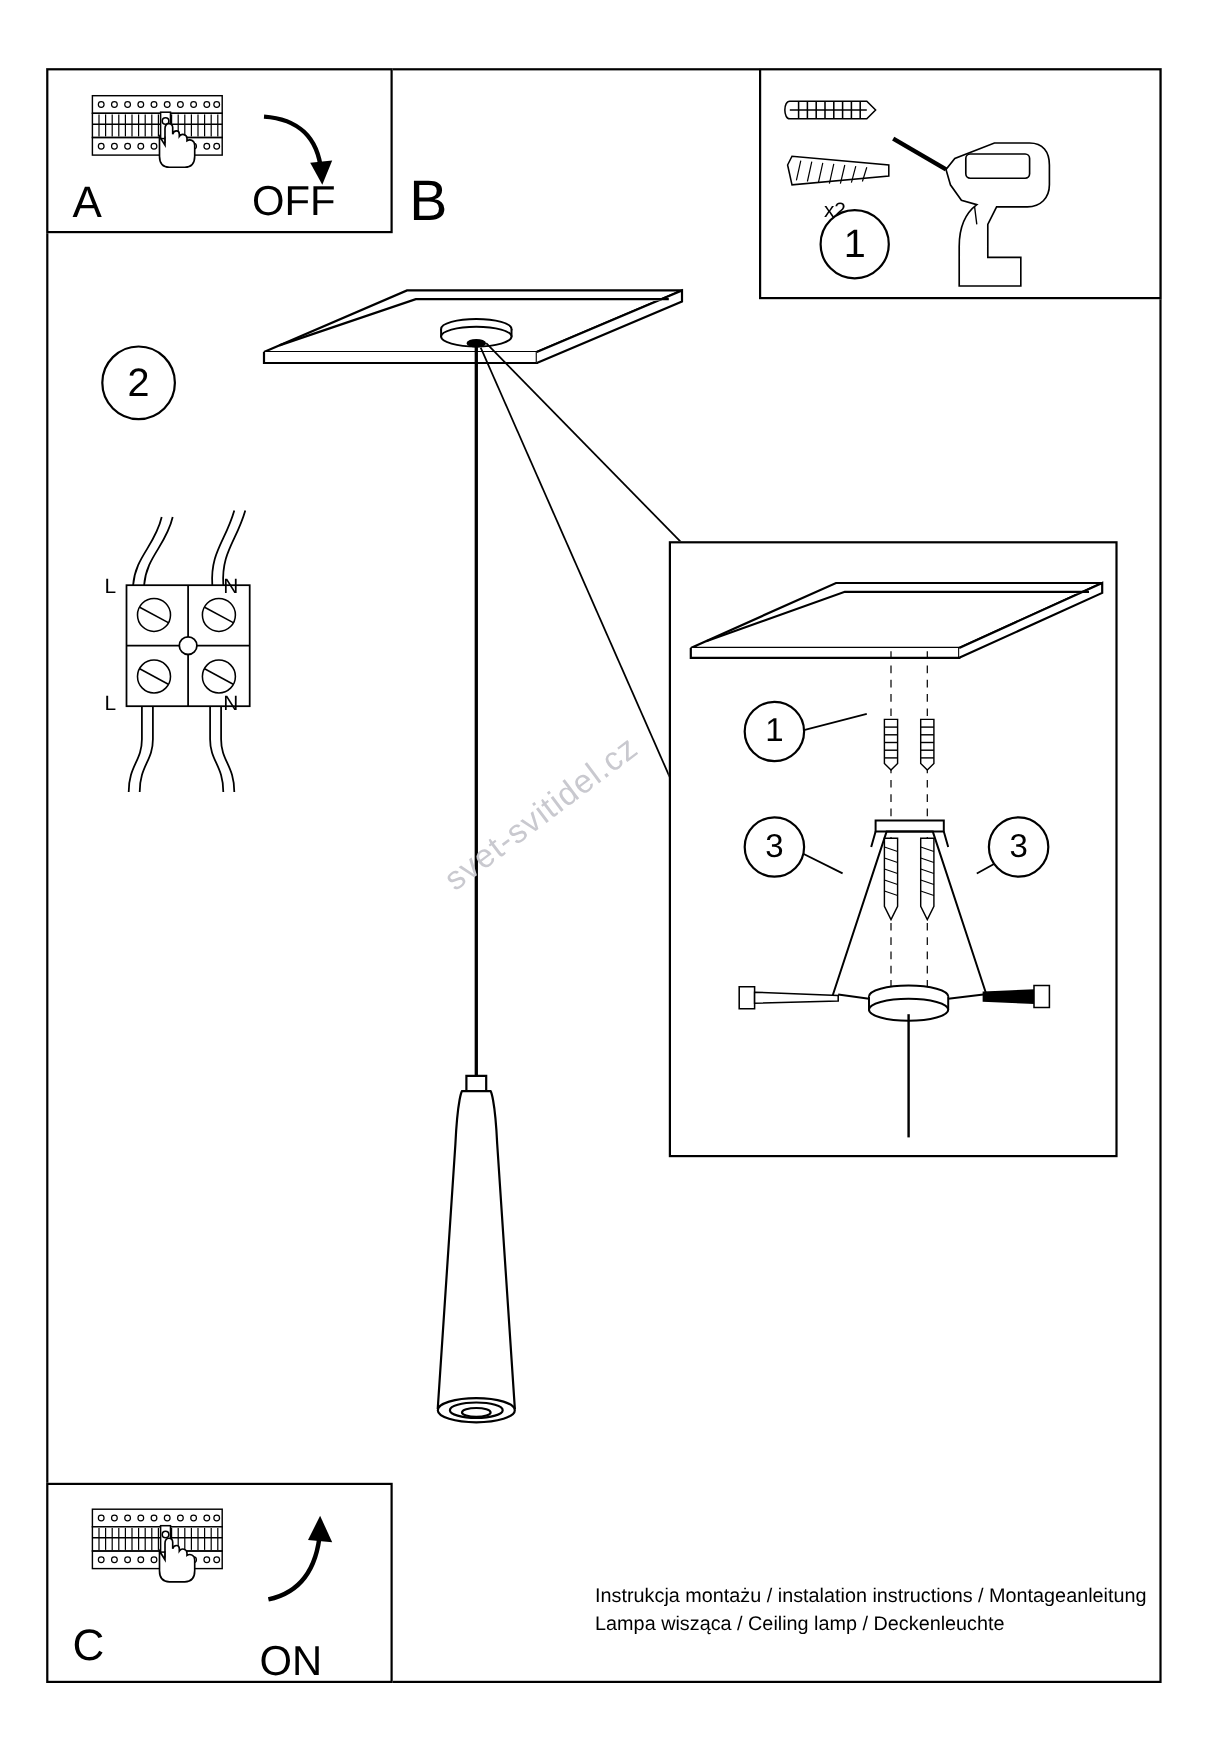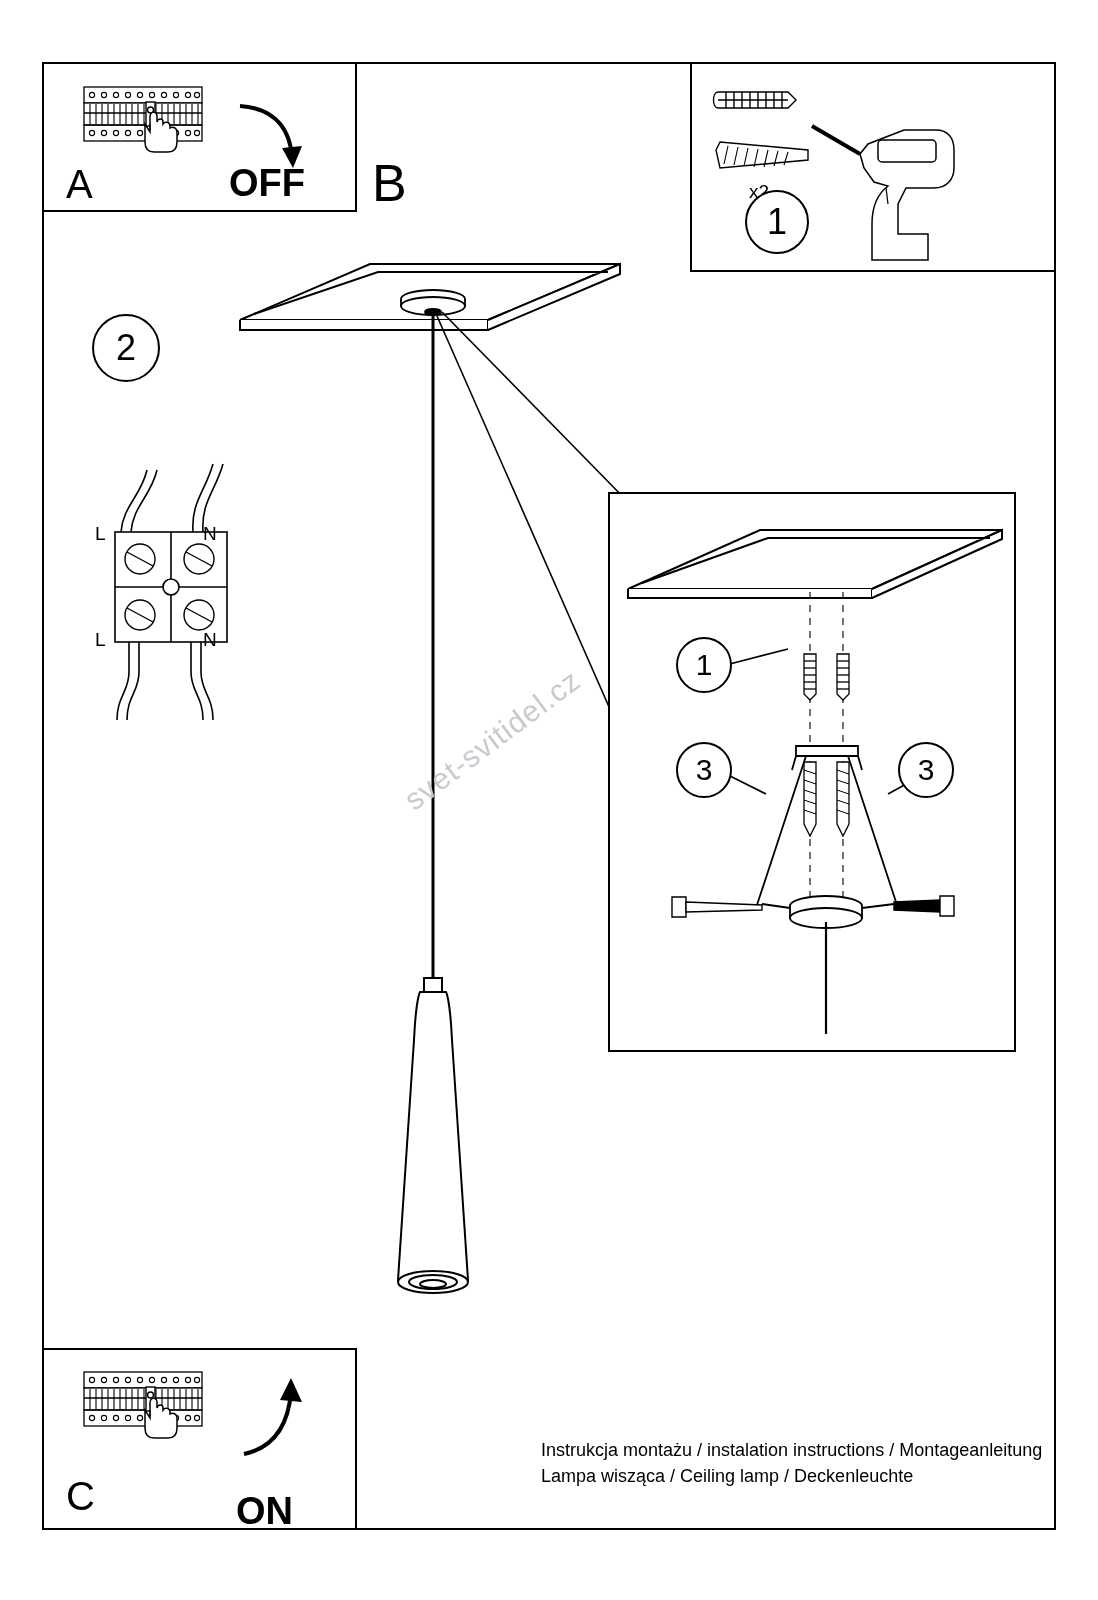--- a/index.html
+++ b/index.html
@@ -41,21 +41,21 @@
     font-family: "Liberation Sans", sans-serif;
   }
   .bigletter {
     position: absolute;
     font-size: 52px;
     line-height: 1;
   }
   .onoff {
     position: absolute;
     font-size: 38px;
-    font-weight: 700;
+    font-weight: 400;
     line-height: 1;
   }
   .circ {
     position: absolute;
     border: 2px solid #000;
     border-radius: 50%;
     box-sizing: border-box;
     display: flex;
     align-items: center;
     justify-content: center;

